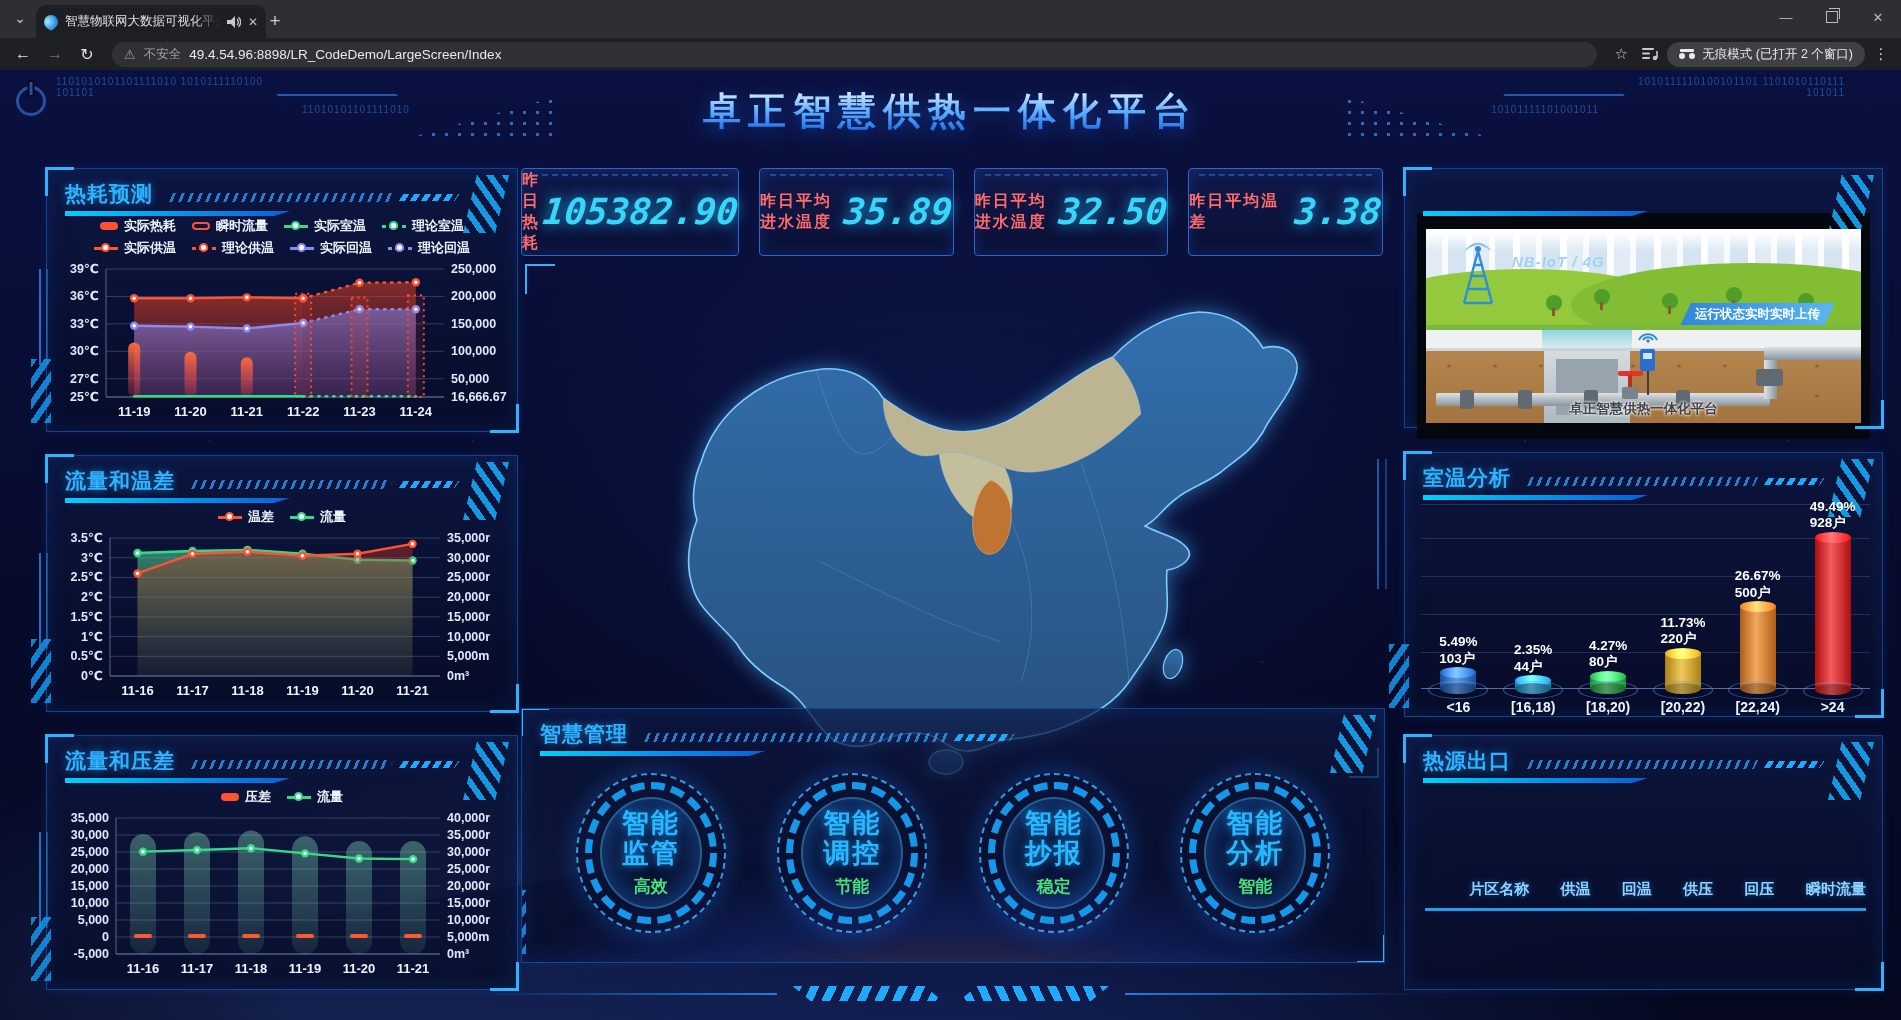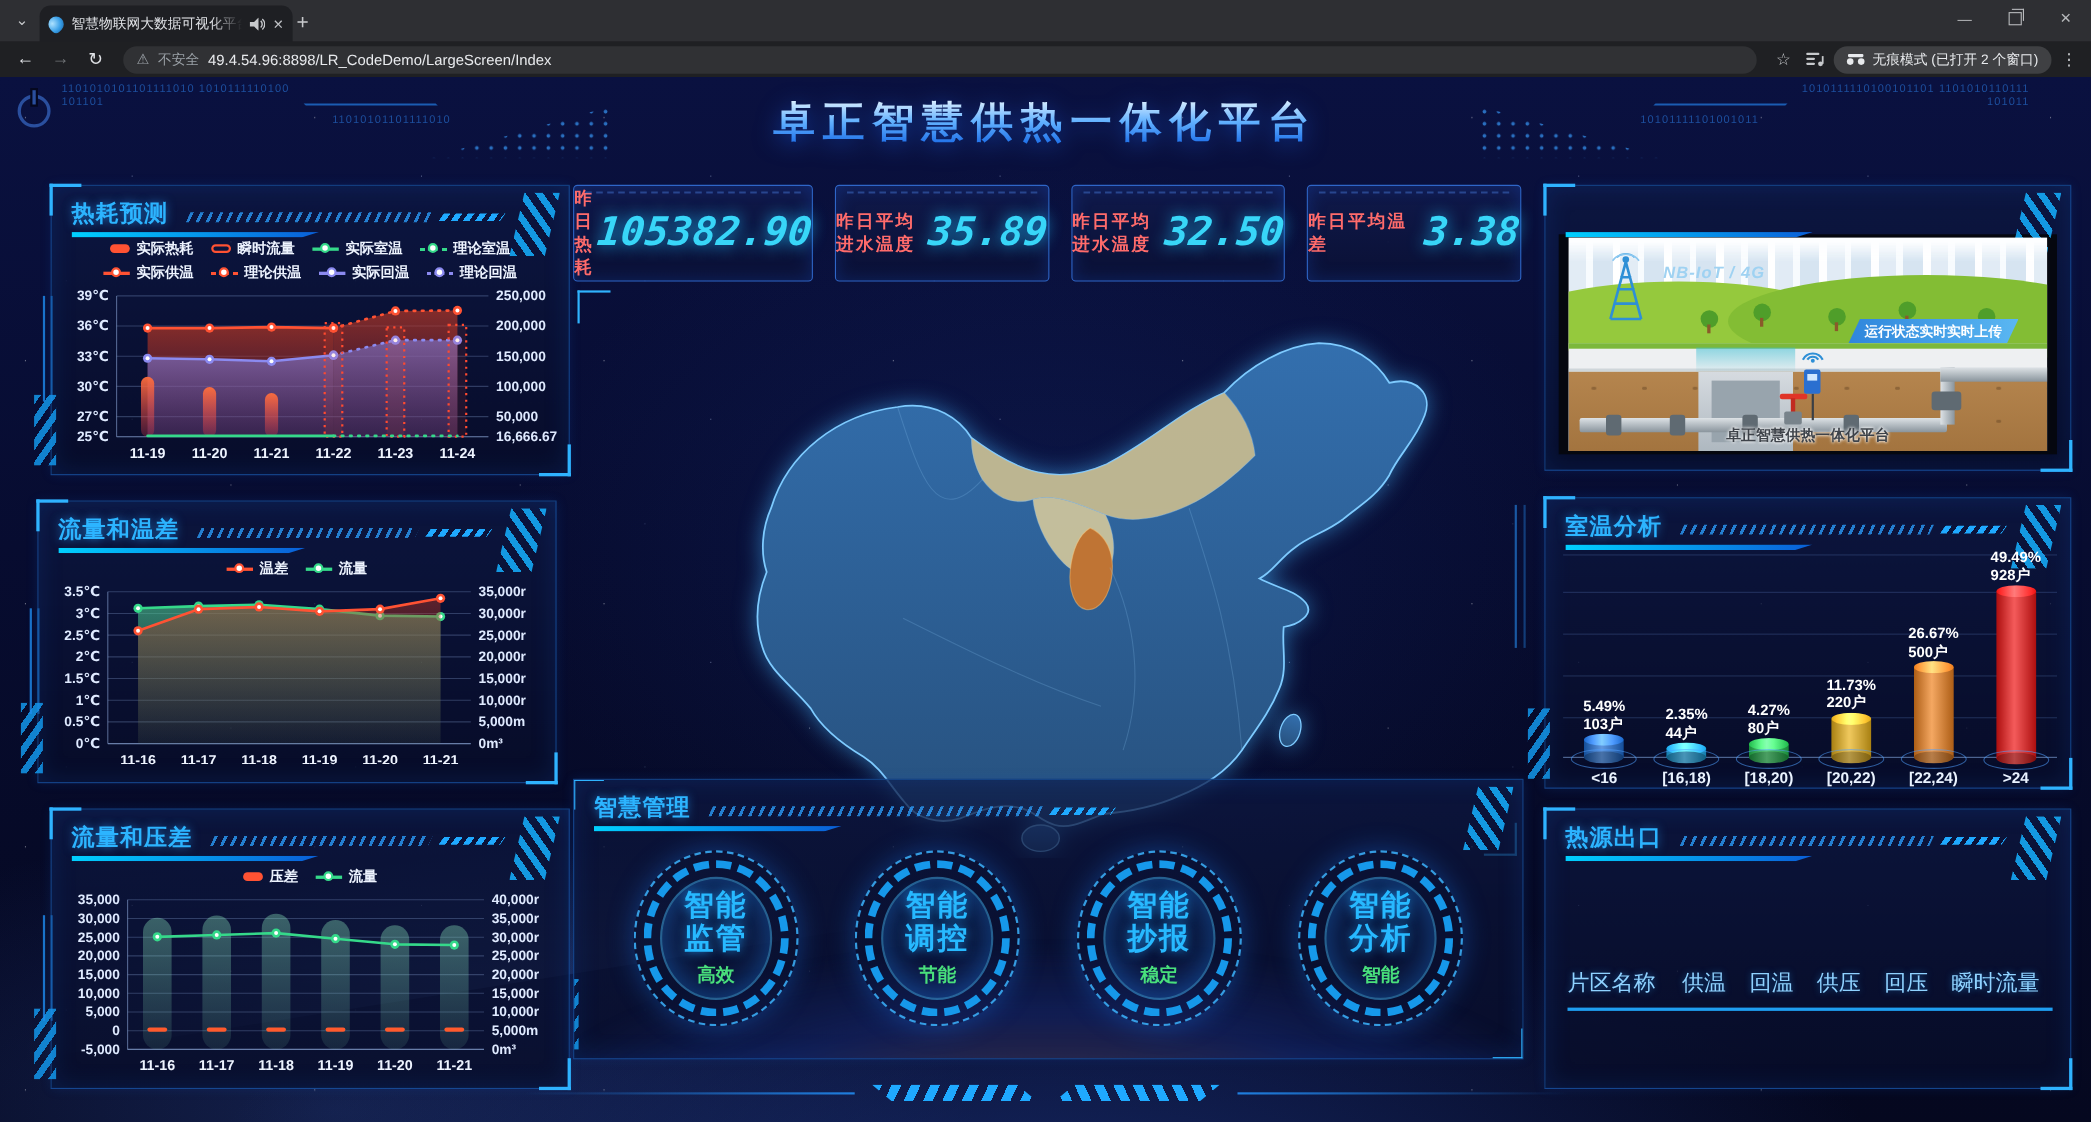--- a/index.html
+++ b/index.html
@@ -134,24 +134,24 @@
   .rt-lbl{font-size:13.5px;font-weight:bold;color:#fff;text-align:left;line-height:1.22;margin-bottom:5px;}
   .rt-cylwrap{position:relative;}
   .rt-cyl{position:relative;width:36px;border-radius:0;
     background:linear-gradient(90deg,rgba(0,0,0,.28),rgba(255,255,255,.30) 45%,rgba(0,0,0,.28)),var(--c);}
   .rt-cyl::before{content:'';position:absolute;left:0;right:0;top:-5px;height:11px;border-radius:50%;background:inherit;filter:brightness(1.35);}
   .rt-cyl::after{content:'';position:absolute;left:0;right:0;bottom:-5px;height:11px;border-radius:50%;background:inherit;filter:brightness(.75);}
   .rt-base{position:absolute;left:50%;bottom:-10px;transform:translateX(-50%);width:58px;height:16px;border-radius:50%;border:1px solid rgba(80,160,255,.55);}
   .rt-cat{height:26px;display:flex;align-items:flex-end;font-size:14px;font-weight:bold;color:#eaf3ff;}
   
   .tbl-head{display:flex;margin:104px 16px 0 20px;padding-bottom:9px;border-bottom:3px solid #1f9ef0;}
-  .th{color:#8fd2ff;font-weight:normal;font-size:20px;text-shadow:0 0 6px rgba(40,160,255,.5);}
+  .th{color:#8fd2ff;font-weight:bold;font-size:15px;text-shadow:0 0 6px rgba(40,160,255,.5);text-align:right;}
   .th0{flex:1.7;} .th1,.th2,.th3,.th4{flex:1;} .th5{flex:1.5;}
   
-  .video-frame{margin:44px 12px 0;background:#05070f;padding:3px 9px;}
+  .video-frame{margin:44px 12px 0;background:#05070f;padding:16px 9px;}
   .illu{position:relative;height:194px;background:#fdfeff;overflow:hidden;}
   .skyline{position:absolute;left:0;right:0;top:4px;height:58px;opacity:.9;background:
     repeating-linear-gradient(90deg,#dfeaf4 0 16px,#f7fbfe 16px 22px,#d2e2f0 22px 40px,#fff 40px 47px);
     -webkit-mask-image:linear-gradient(180deg,transparent 0,#000 30%);mask-image:linear-gradient(180deg,transparent 0,#000 30%);}
   .hill{position:absolute;border-radius:50%;}
   .h1{left:-50px;top:40px;width:300px;height:72px;background:#95c93d;}
   .h2{right:-70px;top:34px;width:360px;height:84px;background:#83bd34;}
   .tree{position:absolute;width:16px;height:16px;border-radius:50%;background:#4f9e2a;}
   .tree::after{content:'';position:absolute;left:6px;top:13px;width:3px;height:8px;background:#8a5a2a;}
   .road{position:absolute;left:0;right:0;top:96px;height:18px;background:#eef0f2;border-top:5px solid #7cb83c;border-bottom:3px solid #cfd6da;}
@@ -407,21 +407,21 @@
         <rect x="128.5" y="92.83428689763267" width="12" height="45.165713102367334" rx="6" fill="url(#ch-heatg5)"></rect>
         <rect x="184.83333333333334" y="98.32000126171431" width="12" height="39.67999873828569" rx="6" fill="url(#ch-heatg5)"></rect>
         <rect x="239.16666666666666" y="34.685714638367344" width="16" height="103.31428536163266" fill="rgba(255,74,48,0.10)" stroke="#ff4a30" stroke-width="2" stroke-dasharray="2 4"></rect>
         <rect x="295.5" y="38.5257146932245" width="16" height="99.4742853067755" fill="rgba(255,74,48,0.10)" stroke="#ff4a30" stroke-width="2" stroke-dasharray="2 4"></rect>
         <rect x="351.8333333333333" y="36.331428947591846" width="16" height="101.66857105240815" fill="rgba(255,74,48,0.10)" stroke="#ff4a30" stroke-width="2" stroke-dasharray="2 4"></rect>
         <polyline points="78.16666666666667,137.26857142857145 134.5,137.26857142857145 190.83333333333334,137.26857142857145 247.16666666666666,137.26857142857145" fill="none" stroke="#35d98a" stroke-width="2.4" stroke-linecap="round" stroke-linejoin="round"></polyline>
         <polyline points="247.16666666666666,137.26857142857145 303.5,137.26857142857145 359.8333333333333,137.26857142857145" fill="none" stroke="#35d98a" stroke-width="2.4" stroke-linecap="round" stroke-linejoin="round" stroke-dasharray="1.5 6"></polyline>
       </svg>
   </div>
 
-  <div class="panel" style="left:34px;top:385px;width:470px;height:255px;">
+  <div class="panel" style="left:46px;top:385px;width:470px;height:255px;">
     <div class="deco-tr"></div>
     <div class="deco-bl"></div>
     <div class="deco-ll"></div>
     <div class="p-title">
         <span class="txt">流量和温差</span>
         <span class="stripes"></span>
         <span class="tdots"></span>
       </div>
     <div class="underbar"></div>
     <div class="legend" id="lg-ft">

